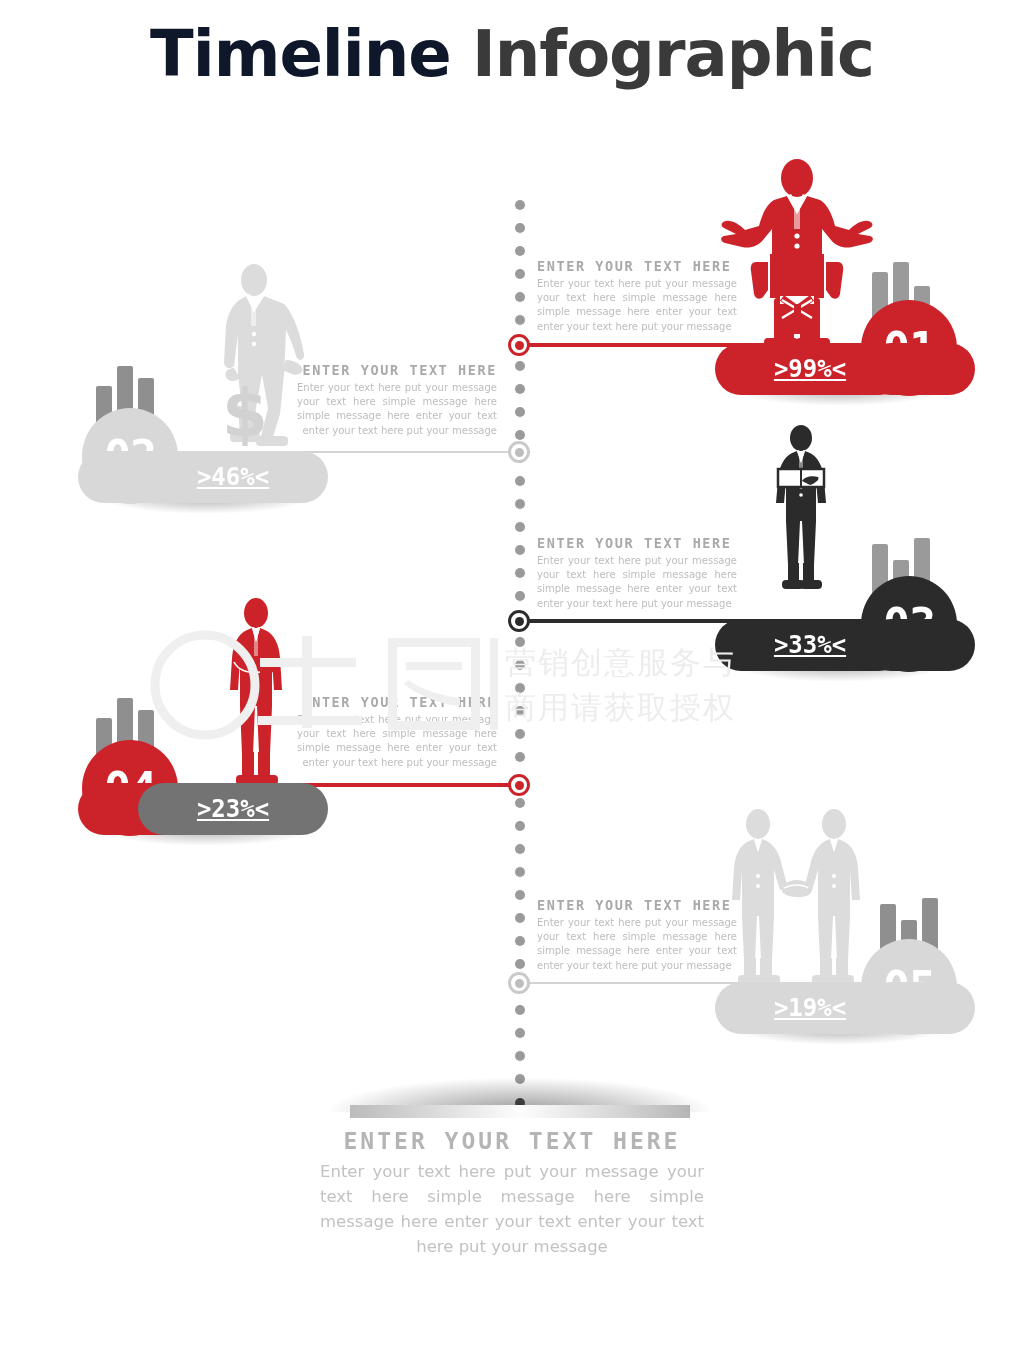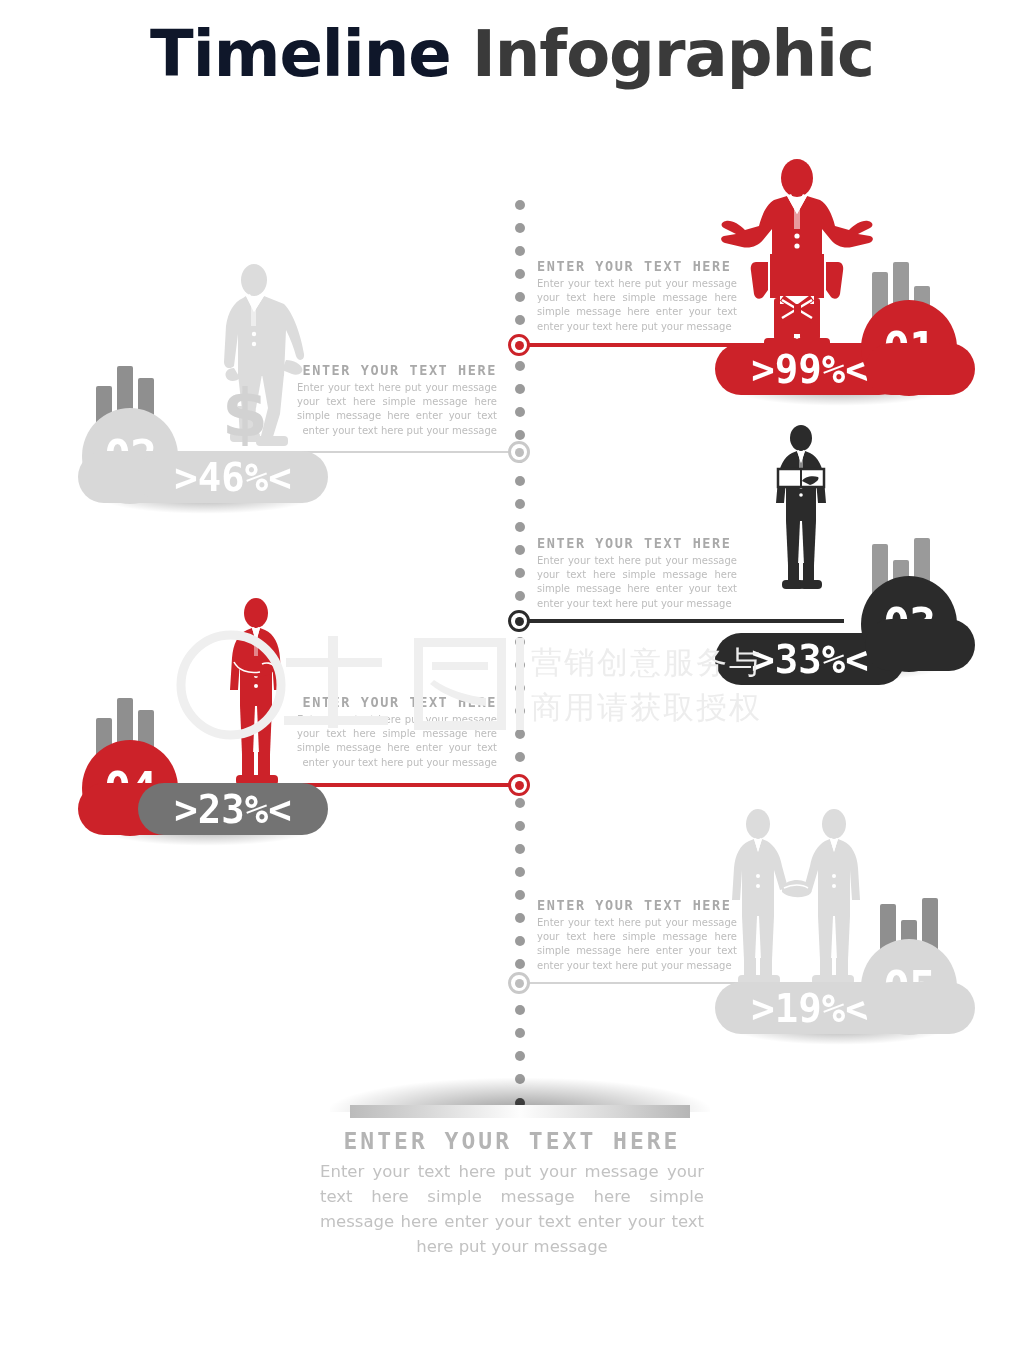--- a/index.html
+++ b/index.html
@@ -59,43 +59,43 @@
   .txt-right .txt-b { text-align:justify; text-align-last:right; }
 
   
   .badge { position:absolute; }
   .numcircle { position:absolute; width:96px; height:96px; border-radius:50%;
                display:flex; align-items:center; justify-content:center; }
   .numcircle span { font-family:"DejaVu Sans Mono", monospace; font-size:45px;
                     font-weight:bold; color:#fff; letter-spacing:-1px; }
   .pill { position:absolute; height:52px; border-radius:26px;
           display:flex; align-items:center; justify-content:center; }
-  .pill span { font-family:"DejaVu Sans Mono", monospace; font-size:39px;
-               font-weight:bold; color:#fff; letter-spacing:0px; white-space:nowrap; }
+  .pill span { font-family:"DejaVu Sans Mono", monospace; font-size:24px;
+               font-weight:bold; color:#fff; letter-spacing:0px; white-space:nowrap;text-decoration:underline; }
   .pill-shadow { position:absolute; height:18px; border-radius:50%;
         background:radial-gradient(ellipse at 50% 0%, rgba(0,0,0,0.33) 0%, rgba(0,0,0,0) 70%); }
 
   
   .bars { position:absolute; display:flex; align-items:flex-end; gap:5px; }
   .bars i { display:block; width:16px; border-radius:2px; }
 
   
   .figure { position:absolute; }
   .figure svg { display:block; }
 
   
   .footer { position:absolute; left:312px; top:1128px; width:400px; text-align:center; }
   .footer .f-h { font-family:"DejaVu Sans Mono", monospace; font-size:23px;
                  font-weight:bold; letter-spacing:3px; color:#B4B4B4; }
   .footer .f-b { font-family:"DejaVu Sans", sans-serif; font-size:16.5px;
                  color:#C2C2C2; line-height:1.52; margin-top:5px;
                  text-align:justify; text-align-last:center; padding:0 8px; }
 
   
-  .wm { position:absolute; pointer-events:none; user-select:none;margin-left:26px; }
+  .wm { position:absolute; pointer-events:none; user-select:none; }
   .wm-logo { left:150px; top:628px; }
   .wm-logo svg { display:block; }
   .wm-txt { left:505px; top:640px; font-family:"DejaVu Sans", sans-serif;
             font-size:31px; color:#EDEDED; line-height:1.45; letter-spacing:2px; }
 </style>
 </head>
 <body>
 
 <div class="header">
   <div class="title">
@@ -294,21 +294,21 @@
         <path d="M24 138 L35 138 L35 158 L24 158 Z"></path>
         <path d="M39 138 L50 138 L50 158 L39 158 Z"></path>
         <rect x="18" y="155" width="22" height="9" rx="4"></rect>
         <rect x="36" y="155" width="22" height="9" rx="4"></rect>
       </g>
     </svg>
   </div>
 
   <div class="badge" style="left:715px; top:576px;">
     <div class="pill-shadow" style="left:14px; top:88px; width:220px;"></div>
-    <div class="pill" style="left:0px; top:57px; width:190px; background:#2B2B2B;">
+    <div class="pill" style="left:0px; top:43px; width:190px; background:#2B2B2B;">
       <span>&gt;33%&lt;</span>
     </div>
     <div class="numcircle" style="left:146px; top:0px; background:#2B2B2B;">
       <span>03</span>
     </div>
     <div class="pill" style="left:150px; top:43px; width:110px; background:#2B2B2B;"></div>
   </div>
 
   <div class="txtblock" style="left:537px; top:535px;">
     <div class="txt-h">ENTER YOUR TEXT HERE</div>

